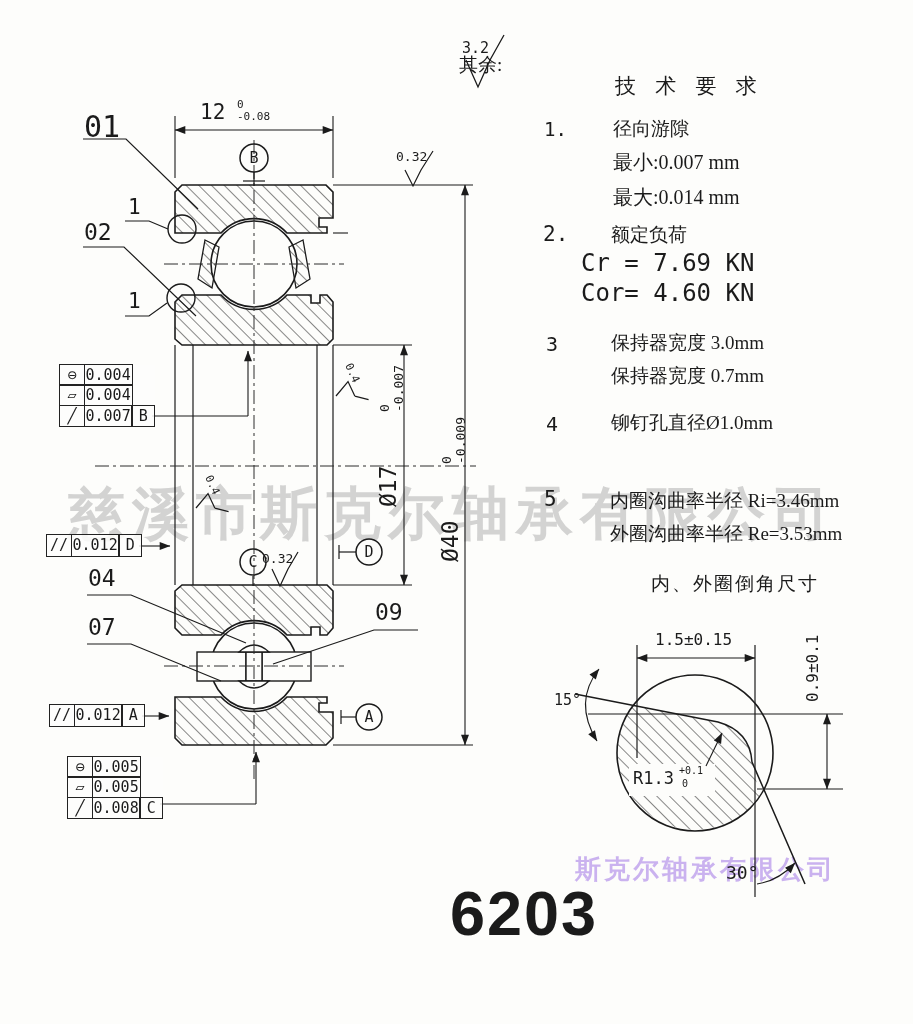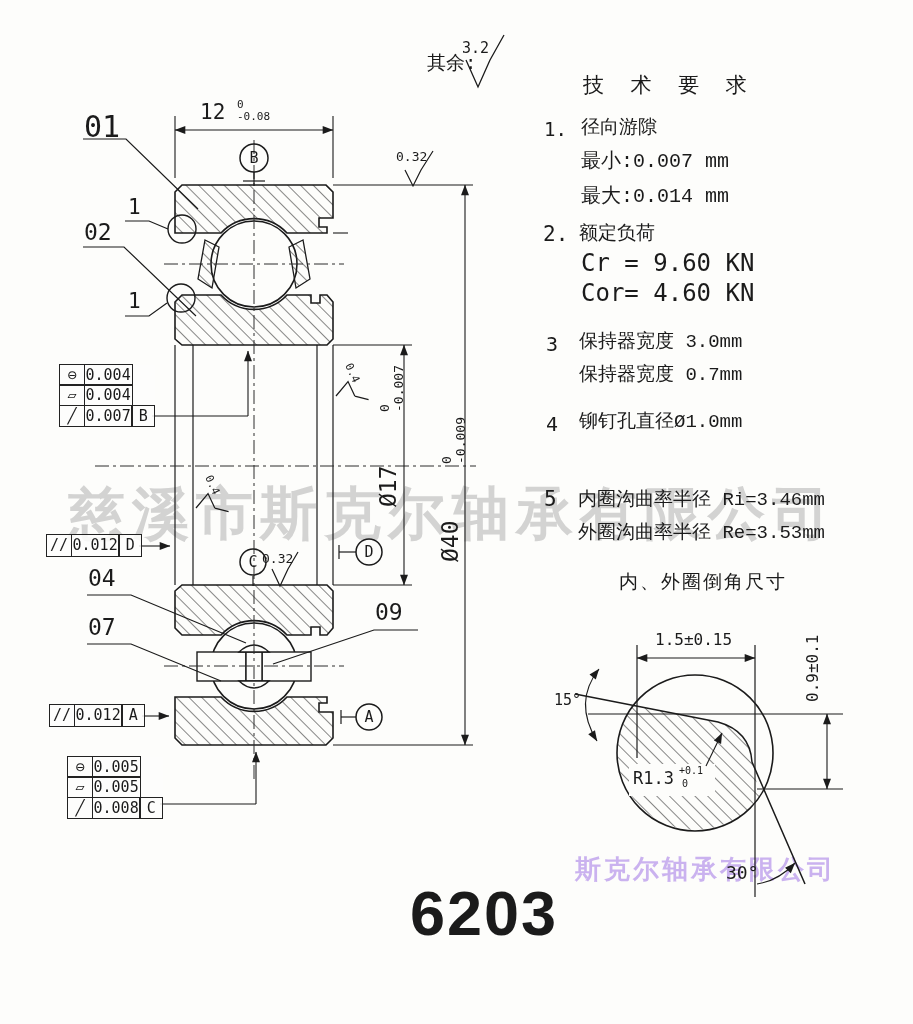--- a/index.html
+++ b/index.html
@@ -1,39 +1,39 @@
 <!DOCTYPE html>
 <html><head>
 <meta charset="utf-8">
 <style>
   html,body{margin:0;padding:0;background:#e8e8e8;}
   .page{position:relative;width:913px;height:1024px;background:#fdfdfb;overflow:hidden;
         font-family:"Liberation Sans",sans-serif;color:#1b1b1b;}
   .abs{position:absolute;white-space:nowrap;line-height:1;}
   .mono{font-family:"DejaVu Sans Mono",monospace;}
-  .cjk{font-family:Liberation Mono, monospace;}
+  .cjk{font-family:Liberation Serif, serif;margin-left:32px;}
   .ctr{transform:translate(-50%,-50%);}
   .watermark{position:absolute;left:68px;top:476px;font-size:57px;font-weight:bold;
              font-family:"DejaVu Serif",serif;color:#ababab;opacity:.5;letter-spacing:7px;
              white-space:nowrap;z-index:1;}
   .wm2{position:absolute;left:575px;top:852px;font-size:26px;font-weight:bold;
        font-family:"DejaVu Serif",serif;color:#6d28d9;opacity:.35;letter-spacing:3px;z-index:1;}
   svg.lines{position:absolute;left:0;top:0;z-index:2;}
   .txt{z-index:3;}
   .fcf{position:absolute;z-index:3;display:flex;flex-direction:column;background:rgba(253,253,251,.85);}
   .fcf .row{display:flex;}
   .fcf .cell{border:1.4px solid #222;display:flex;align-items:center;justify-content:center;
              font-family:"DejaVu Sans Mono",monospace;margin-top:-1.4px;}
   .fcf .cell+.cell{margin-left:-1.4px;}
   .fcf .sym{width:24px;}
   .fcf .val{width:47px;}
   .fcf .dat{width:22px;}
   .h20 .cell{height:20px;font-size:15px;}
   .h21 .cell{height:21px;font-size:15px;}
-  .big-pn{font-weight:bold;letter-spacing:2px;}
+  .big-pn{font-weight:bold;letter-spacing:2px;margin-left:40px;}
 </style>
 </head>
 <body>
 
 <div class="page">
 
   <div class="watermark">慈溪市斯克尔轴承有限公司</div>
   <div class="wm2">斯克尔轴承有限公司</div>
 
   <svg class="lines" width="913" height="1024" viewBox="0 0 913 1024">
@@ -198,21 +198,21 @@
 
   <span class="abs txt cjk" style="left:583px;top:76px;font-size:21px;letter-spacing:7px;">技 术 要 求</span>
 
   <span class="abs txt mono" style="left:544px;top:120px;font-size:19px;">1.</span>
   <span class="abs txt cjk" style="left:581px;top:119px;font-size:19px;">径向游隙</span>
   <span class="abs txt cjk" style="left:581px;top:152px;font-size:20px;">最小:0.007 mm</span>
   <span class="abs txt cjk" style="left:581px;top:187px;font-size:20px;">最大:0.014 mm</span>
 
   <span class="abs txt mono" style="left:543px;top:224px;font-size:21px;">2.</span>
   <span class="abs txt cjk" style="left:579px;top:225px;font-size:19px;">额定负荷</span>
-  <span class="abs txt mono" style="left:581px;top:251px;font-size:24px;">Cr = 9.60 KN</span>
+  <span class="abs txt mono" style="left:581px;top:251px;font-size:24px;">Cr = 7.69 KN</span>
   <span class="abs txt mono" style="left:581px;top:281px;font-size:24px;">Cor= 4.60 KN</span>
 
   <span class="abs txt mono" style="left:546px;top:334px;font-size:20px;">3</span>
   <span class="abs txt cjk" style="left:579px;top:333px;font-size:19px;">保持器宽度 3.0mm</span>
   <span class="abs txt cjk" style="left:579px;top:366px;font-size:19px;">保持器宽度 0.7mm</span>
 
   <span class="abs txt mono" style="left:546px;top:414px;font-size:20px;">4</span>
   <span class="abs txt cjk" style="left:579px;top:413px;font-size:19px;text-align:right;">铆钉孔直径Ø1.0mm</span>
 
   <span class="abs txt mono" style="left:544px;top:489px;font-size:21px;">5</span>

